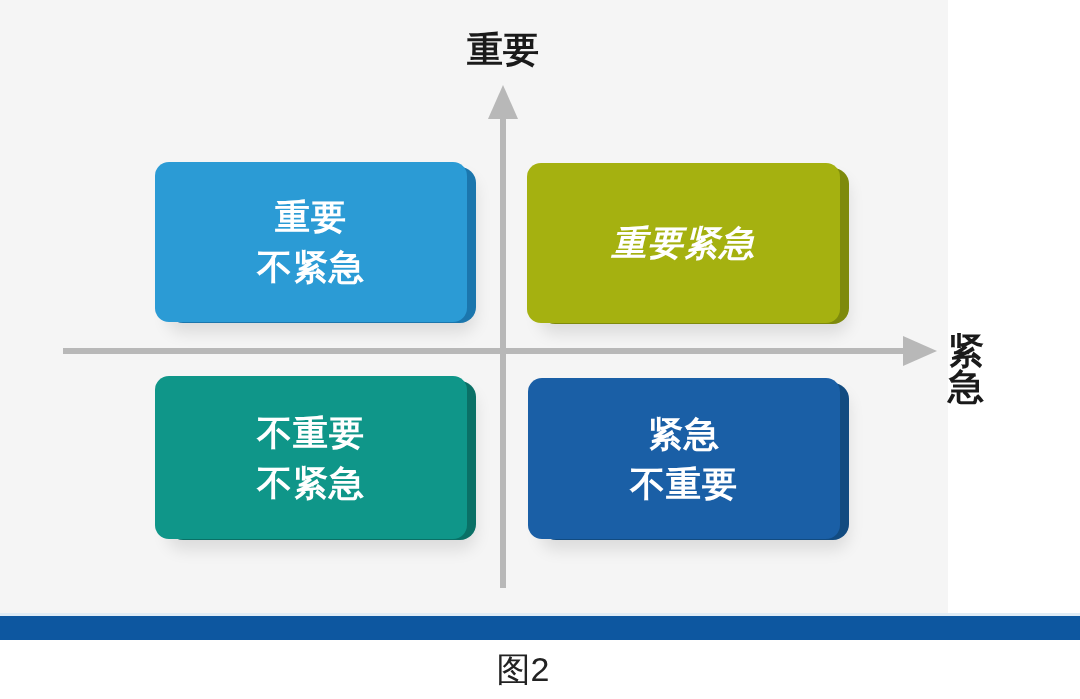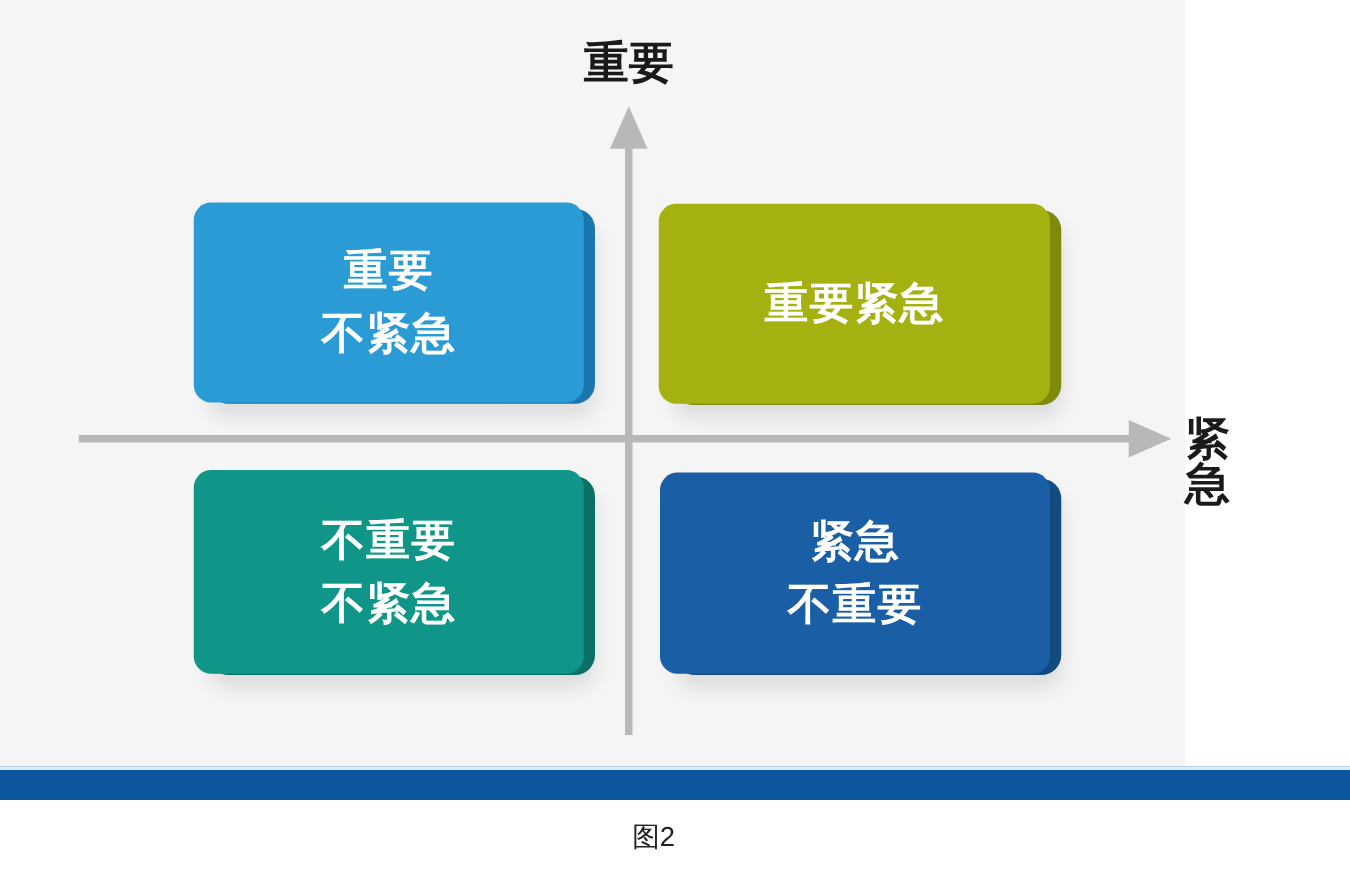--- a/index.html
+++ b/index.html
@@ -34,30 +34,30 @@
   
   .card{position:absolute;}
   .card::before{content:"";position:absolute;top:5px;right:-9px;bottom:-1px;left:12px;
     background:var(--edge);border-radius:16px;
     box-shadow:0 10px 16px rgba(0,0,0,0.10);}
   .card .face{position:absolute;left:0;top:0;right:0;bottom:0;background:var(--face);
     border-radius:14px;display:flex;flex-direction:column;align-items:center;justify-content:center;}
   .card .line{color:var(--quadrant-text);font-weight:700;font-size:35px;line-height:1.42;
     text-align:center;letter-spacing:1px;}
   .card.tl{left:155px;top:162px;width:312px;height:160px;}
-  .card.tr{left:527px;top:163px;width:313px;height:160px;}
+  .card.tr{left:527px;top:163px;width:313px;height:160px;font-style:italic;}
   .card.bl{left:155px;top:376px;width:312px;height:163px;}
   .card.br{left:528px;top:378px;width:312px;height:161px;}
 
   
   .bar{position:absolute;left:0;top:613px;width:1080px;height:27px;
     background:var(--divider-bar);border-top:3px solid var(--divider-highlight);}
   .caption{position:absolute;left:0;top:640px;width:1080px;height:59px;background:#ffffff;
     display:flex;align-items:center;justify-content:center;
-    color:var(--caption-text);font-size:22px;font-weight:400;}
+    color:var(--caption-text);font-size:34px;font-weight:400;}
   .caption .num{margin-right:34px;}
 </style>
 </head>
 <body>
 
 <div class="stage">
   <div class="diagram">
 
     <div class="vline"></div>
     <div class="arrow up"></div>

